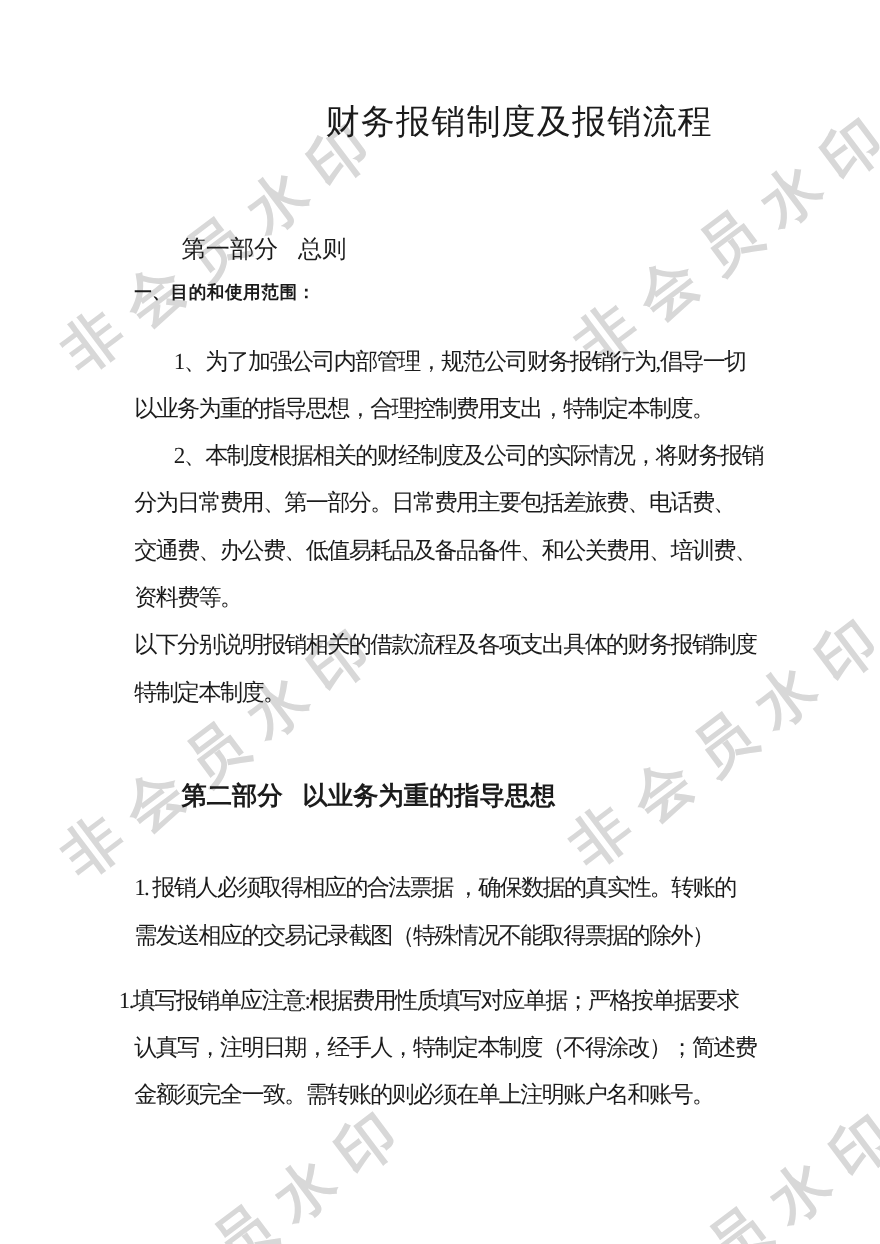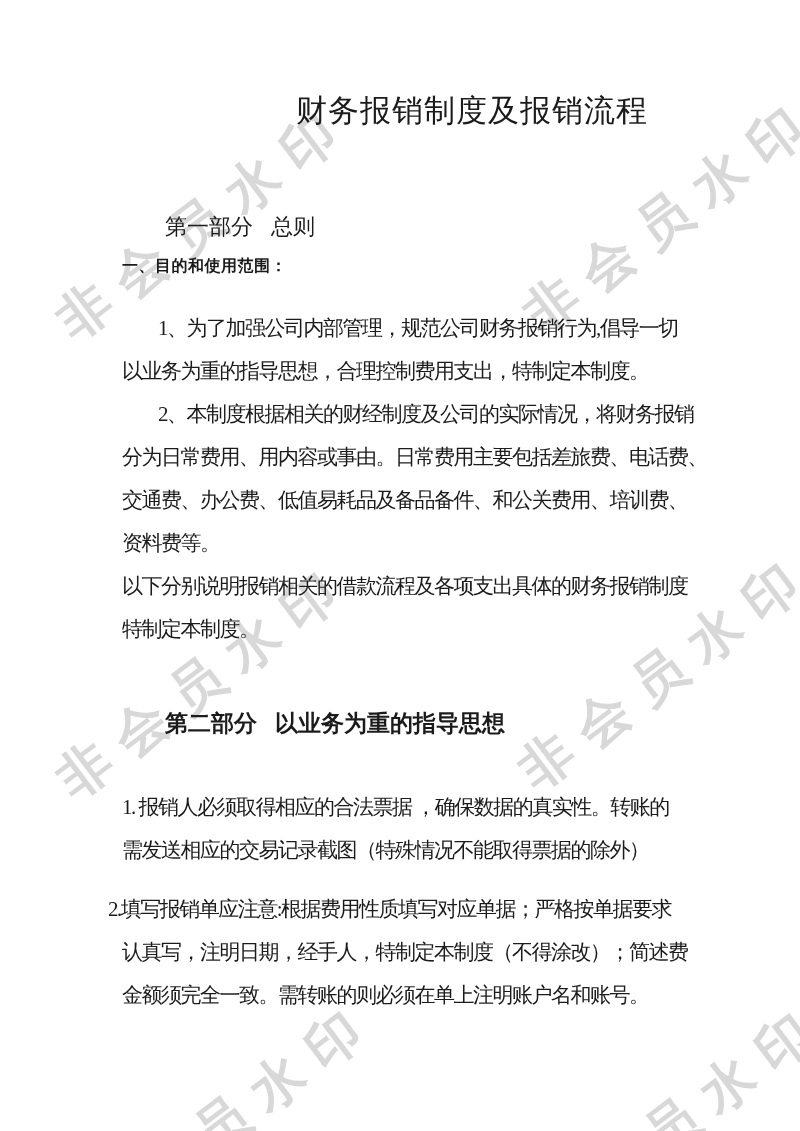--- a/index.html
+++ b/index.html
@@ -97,36 +97,36 @@
   <div class="txt part-heading part1-heading">
     <span class="part-label">第一部分</span><span>总则</span>
   </div>
 
   <div class="txt sans-heading section1-heading">一、目的和使用范围：</div>
 
   <div class="body-block block1">
     <div class="line indent">1、为了加强公司内部管理，规范公司财务报销行为,倡导一切</div>
     <div class="line">以业务为重的指导思想，合理控制费用支出，特制定本制度。</div>
     <div class="line indent">2、本制度根据相关的财经制度及公司的实际情况，将财务报销</div>
-    <div class="line">分为日常费用、用内容或事由。日常费用主要包括差旅费、电话费、</div>
+    <div class="line">分为日常费用、第一部分。日常费用主要包括差旅费、电话费、</div>
     <div class="line">交通费、办公费、低值易耗品及备品备件、和公关费用、培训费、</div>
     <div class="line">资料费等。</div>
     <div class="line">以下分别说明报销相关的借款流程及各项支出具体的财务报销制度</div>
     <div class="line">特制定本制度。</div>
   </div>
 
   <div class="txt part-heading part2-heading">
     <span class="part-label">第二部分</span><span>以业务为重的指导思想</span>
   </div>
 
 
   <div class="body-block block2">
     <div class="line">1. 报销人必须取得相应的合法票据 ，确保数据的真实性。转账的</div>
     <div class="line">需发送相应的交易记录截图（特殊情况不能取得票据的除外）</div>
   </div>
 
   <div class="body-block block3">
-    <div class="line hang">2.填写报销单应注意:根据费用性质填写对应单据；严格按单据要求</div>
+    <div class="line hang">1.填写报销单应注意:根据费用性质填写对应单据；严格按单据要求</div>
     <div class="line">认真写，注明日期，经手人，特制定本制度（不得涂改）；简述费</div>
     <div class="line">金额须完全一致。需转账的则必须在单上注明账户名和账号。</div>
   </div>
 
 </div>
 
 </body></html>

